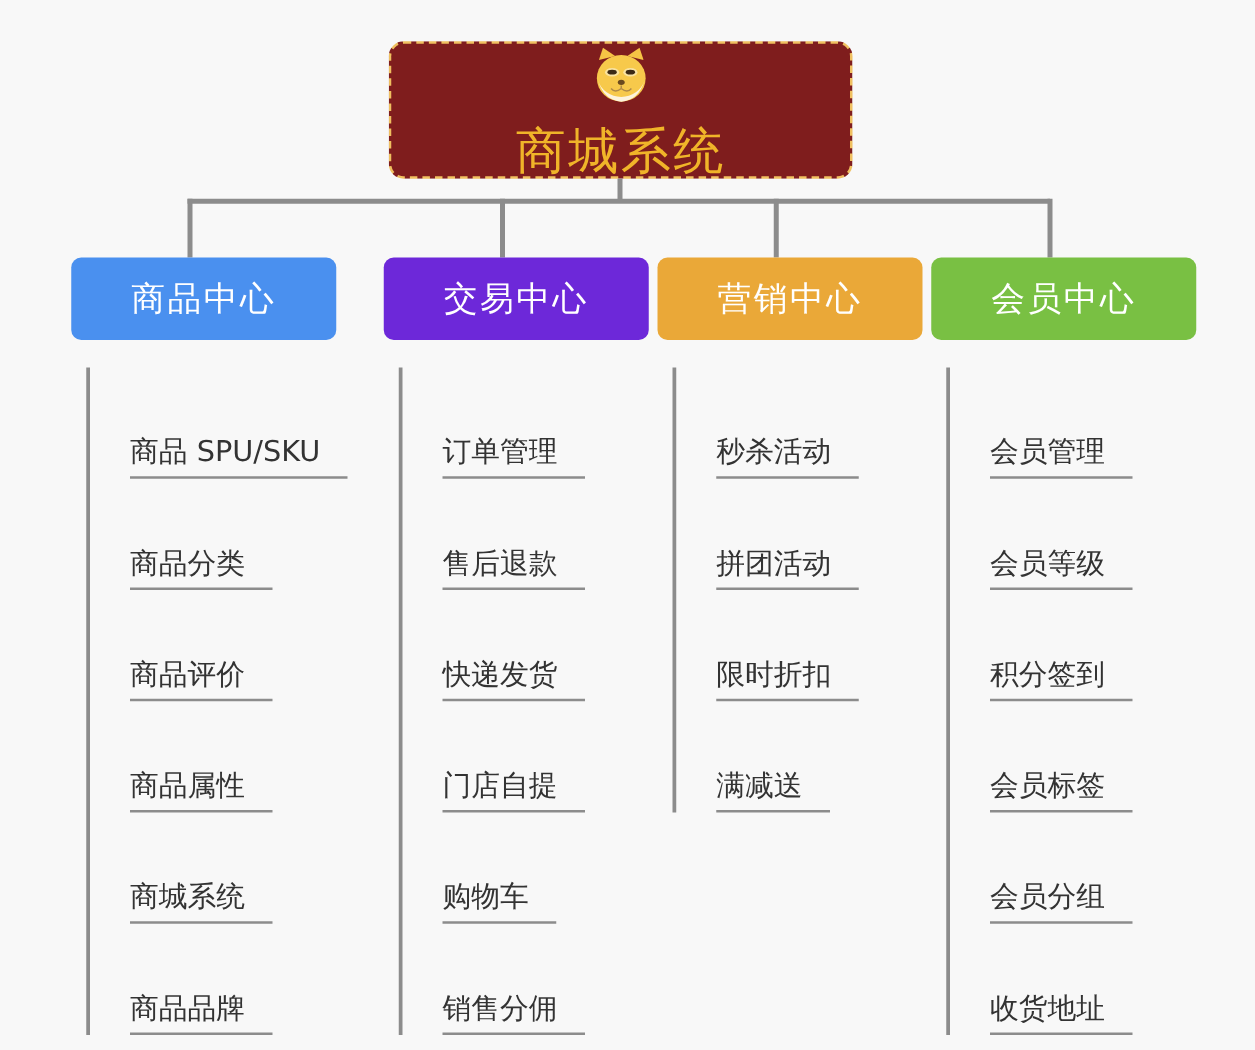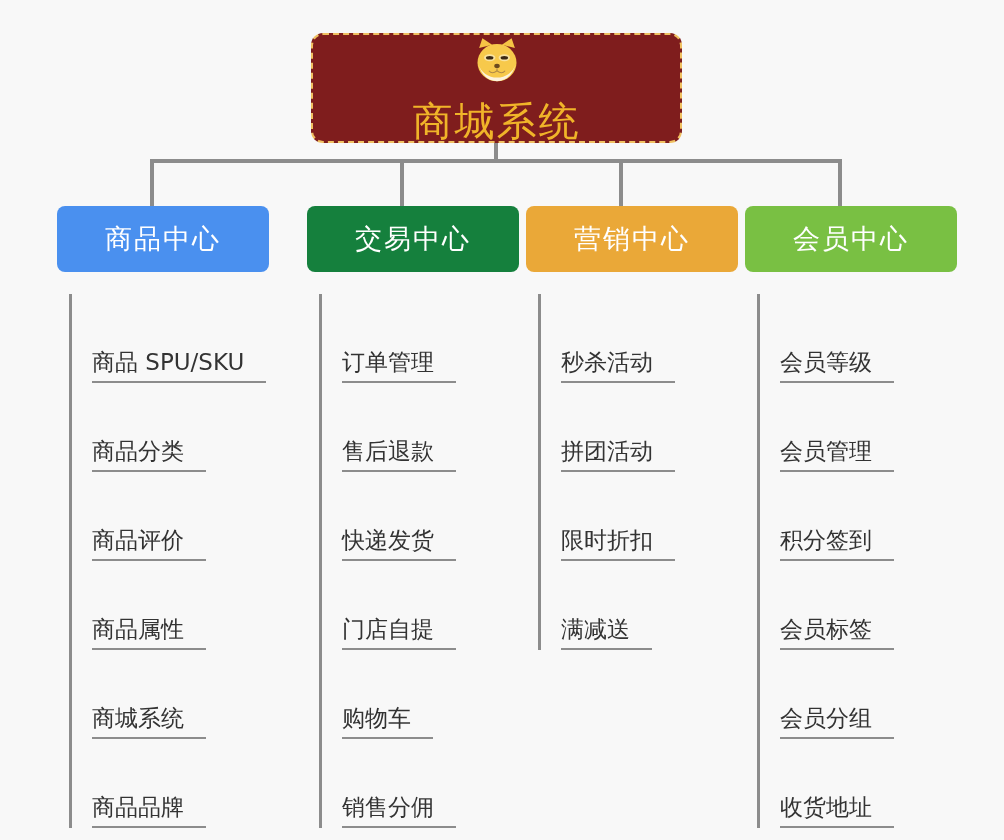--- a/index.html
+++ b/index.html
@@ -101,21 +101,21 @@
     margin-left: 12px;
     padding-left: 0;
     border-left: 3px solid #8c8c8c;
   }
 
   .leaf-item {
     height: 89px;
     box-sizing: border-box;
     display: flex;
     align-items: flex-end;
-    padding-left: 20px;
+    padding-left: 32px;
   }
   .leaf-label {
     display: inline-block;
     font-size: 23px;
     color: #333333;
     white-space: nowrap;
     padding-bottom: 6px;
     padding-right: 22px;
     border-bottom: 2px solid #8c8c8c;
     line-height: 1.1;
@@ -178,21 +178,21 @@
       <div class="leaf-item">
           <span class="leaf-label">商城系统</span>
         </div>
       <div class="leaf-item">
           <span class="leaf-label">商品品牌</span>
         </div>
     </div>
   </div>
 
   <div class="column" style="left:307px">
-    <div class="cat-box" style="background: #15803d; font-family: Liberation Mono, monospace;">
+    <div class="cat-box" style="background: #6d28d9; font-family: Liberation Mono, monospace;">
       <span>交易中心</span>
     </div>
     <div class="leaf-list">
       <div class="leaf-item">
           <span class="leaf-label">订单管理</span>
         </div>
       <div class="leaf-item">
           <span class="leaf-label">售后退款</span>
         </div>
       <div class="leaf-item">
@@ -229,26 +229,26 @@
         </div>
     </div>
   </div>
 
   <div class="column" style="left:745px">
     <div class="cat-box" style="background: rgb(121, 192, 67);">
       <span>会员中心</span>
     </div>
     <div class="leaf-list">
       <div class="leaf-item">
+          <span class="leaf-label">会员管理</span>
+        </div>
+      <div class="leaf-item">
           <span class="leaf-label">会员等级</span>
         </div>
       <div class="leaf-item">
-          <span class="leaf-label">会员管理</span>
-        </div>
-      <div class="leaf-item">
           <span class="leaf-label">积分签到</span>
         </div>
       <div class="leaf-item">
           <span class="leaf-label">会员标签</span>
         </div>
       <div class="leaf-item">
           <span class="leaf-label">会员分组</span>
         </div>
       <div class="leaf-item">
           <span class="leaf-label">收货地址</span>

